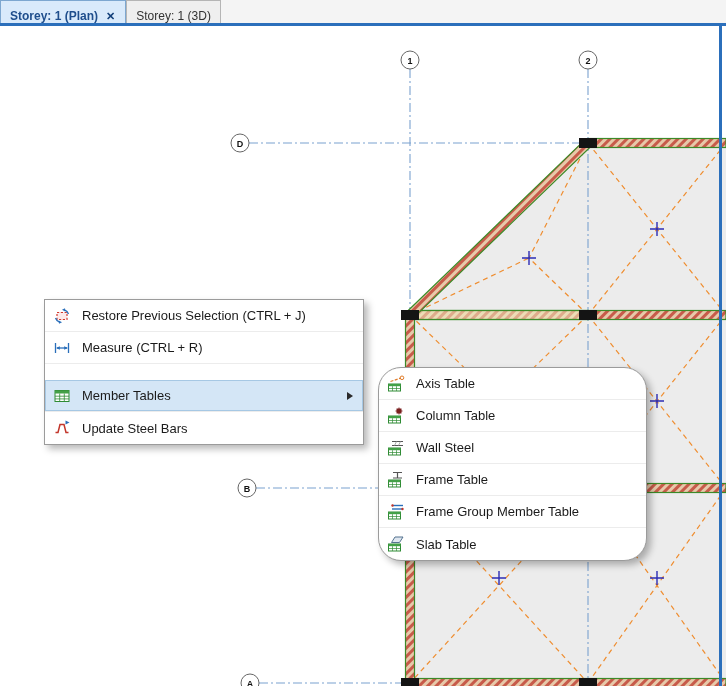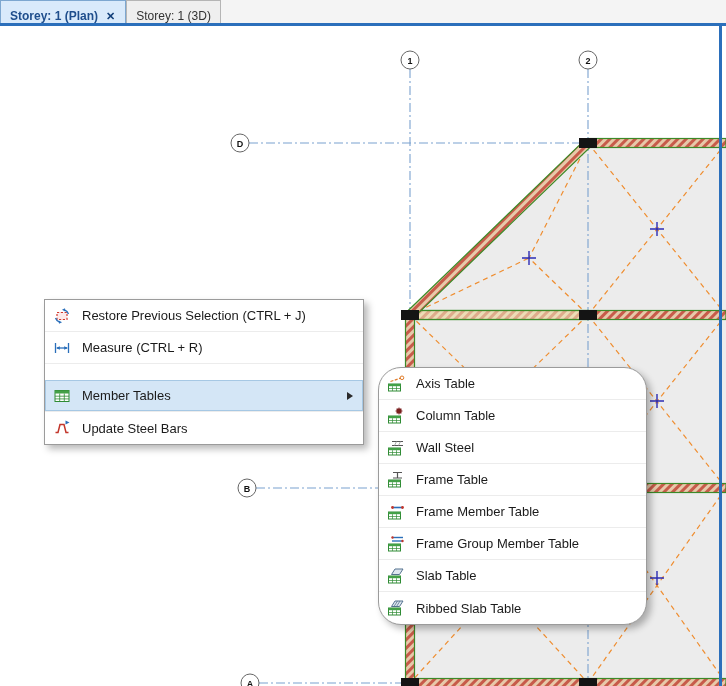--- a/index.html
+++ b/index.html
@@ -276,37 +276,20 @@
               <line x1="9.5" y1="11.2" x2="9.5" y2="16"></line>
             <line x1="1.5" y1="13.5" x2="13.5" y2="13.5"></line>
           </g>
         </svg>
       </span>
       <span class="mi-label">Frame Table</span>
     </div>
     <div class="menu-item">
       <span class="mi-icon">
         <svg width="18" height="18" viewBox="0 0 18 18">
-          <line x1="5" y1="4.5" x2="16" y2="4.5" stroke="#2a6fba" stroke-width="1.6"></line>
-          <circle cx="5.5" cy="4.5" r="1.4" fill="#c2362b"></circle>
-            <circle cx="15.5" cy="4.5" r="1.4" fill="#c2362b"></circle>
-          <rect x="1.5" y="9" width="12" height="7" fill="#fff" stroke="#2f8b34"></rect>
-          <rect x="1.5" y="9" width="12" height="2.2" fill="#43a047"></rect>
-          <g stroke="#2f8b34" stroke-width="0.7">
-            <line x1="5.5" y1="11.2" x2="5.5" y2="16"></line>
-              <line x1="9.5" y1="11.2" x2="9.5" y2="16"></line>
-            <line x1="1.5" y1="13.5" x2="13.5" y2="13.5"></line>
-          </g>
-        </svg>
-      </span>
-      <span class="mi-label">Frame Member Table</span>
-    </div>
-    <div class="menu-item">
-      <span class="mi-icon">
-        <svg width="18" height="18" viewBox="0 0 18 18">
           <line x1="5" y1="2.5" x2="16" y2="2.5" stroke="#2a6fba" stroke-width="1.4"></line>
           <line x1="5" y1="6" x2="16" y2="6" stroke="#2a6fba" stroke-width="1.4"></line>
           <circle cx="5.5" cy="2.5" r="1.2" fill="#c2362b"></circle>
             <circle cx="15.5" cy="6" r="1.2" fill="#c2362b"></circle>
           <rect x="1.5" y="9" width="12" height="7" fill="#fff" stroke="#2f8b34"></rect>
           <rect x="1.5" y="9" width="12" height="2.2" fill="#43a047"></rect>
           <g stroke="#2f8b34" stroke-width="0.7">
             <line x1="5.5" y1="11.2" x2="5.5" y2="16"></line>
               <line x1="9.5" y1="11.2" x2="9.5" y2="16"></line>
             <line x1="1.5" y1="13.5" x2="13.5" y2="13.5"></line>
@@ -323,31 +306,15 @@
           <rect x="1.5" y="9" width="12" height="2.2" fill="#43a047"></rect>
           <g stroke="#2f8b34" stroke-width="0.7">
             <line x1="5.5" y1="11.2" x2="5.5" y2="16"></line>
               <line x1="9.5" y1="11.2" x2="9.5" y2="16"></line>
             <line x1="1.5" y1="13.5" x2="13.5" y2="13.5"></line>
           </g>
         </svg>
       </span>
       <span class="mi-label">Slab Table</span>
     </div>
-    <div class="menu-item">
-      <span class="mi-icon">
-        <svg width="18" height="18" viewBox="0 0 18 18">
-          <path d="M4.5 7.5 L8 2 H16 L12.5 7.5 Z" fill="#dfe7f0" stroke="#55738f"></path>
-          <path d="M7 7.5 L10.5 2 M9.5 7.5 L13 2" stroke="#55738f" stroke-width="0.8"></path>
-          <rect x="1.5" y="9" width="12" height="7" fill="#fff" stroke="#2f8b34"></rect>
-          <rect x="1.5" y="9" width="12" height="2.2" fill="#43a047"></rect>
-          <g stroke="#2f8b34" stroke-width="0.7">
-            <line x1="5.5" y1="11.2" x2="5.5" y2="16"></line>
-              <line x1="9.5" y1="11.2" x2="9.5" y2="16"></line>
-            <line x1="1.5" y1="13.5" x2="13.5" y2="13.5"></line>
-          </g>
-        </svg>
-      </span>
-      <span class="mi-label">Ribbed Slab Table</span>
-    </div>
   </div>
 
 </div>
 
 </body></html>

